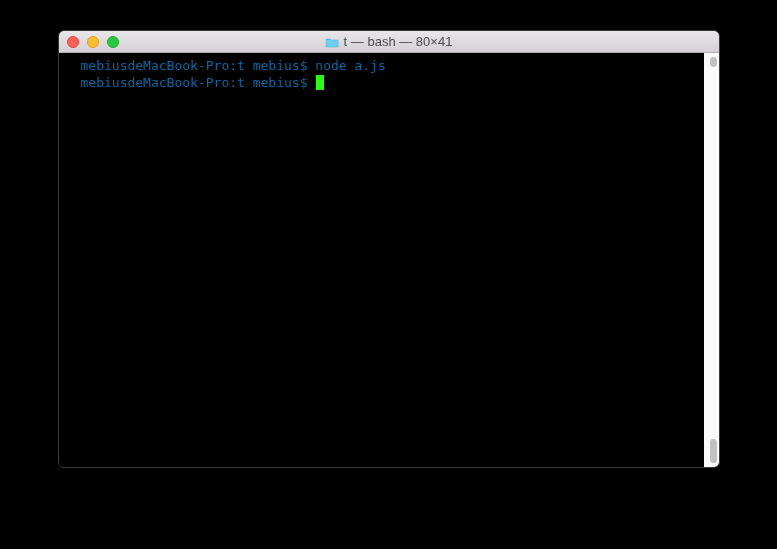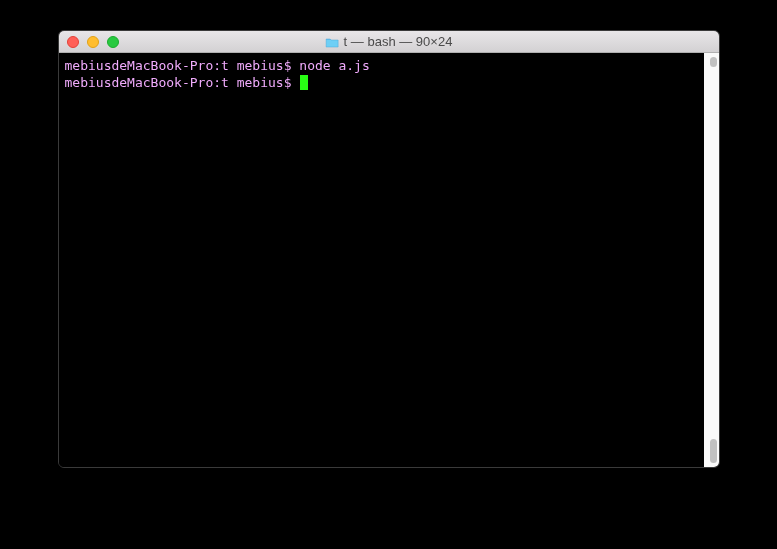--- a/index.html
+++ b/index.html
@@ -57,25 +57,25 @@
       font-size: 13px;
     }
     .folder-icon {
       width: 14px;
       height: 11px;
       display: inline-block;
     }
     .terminal-body {
       flex: 1;
       background: #000;
-      padding: 4px 6px;
+      padding: 4px 22px;
       font-family: "Menlo", "Monaco", monospace;
       font-size: 13px;
       line-height: 17px;
-      color: #f0abfc;
+      color: #0369a1;
       position: relative;
       overflow: hidden;
     }
     .line { white-space: pre; }
     .cursor {
       display: inline-block;
       width: 8px;
       height: 15px;
       background: #28fe14;
       vertical-align: text-bottom;
@@ -109,21 +109,21 @@
       <div class="light min"></div>
       <div class="light max"></div>
     </div>
     <div class="title-wrap">
       <span class="folder-icon">
         <svg viewBox="0 0 14 11" width="14" height="11">
           <path d="M1 2 L5 2 L6 3 L13 3 L13 10 L1 10 Z" fill="#6ecff5" stroke="#4aa8d8" stroke-width="0.5"></path>
           <path d="M1 2 L5 2 L6 3 L1 3 Z" fill="#5bb8e8"></path>
         </svg>
       </span>
-      <span>t — bash — 90×24</span>
+      <span>t — bash — 80×41</span>
     </div>
   </div>
   <div class="terminal-body">
     <div class="line"><span>mebiusdeMacBook-Pro:t mebius$ </span><span>node a.js</span></div>
     <div class="line"><span>mebiusdeMacBook-Pro:t mebius$ </span><span class="cursor"></span></div>
     <div class="scrollbar-track">
       <div class="scrollbar-thumb thumb-top"></div>
       <div class="scrollbar-thumb thumb-bottom"></div>
     </div>
   </div>

